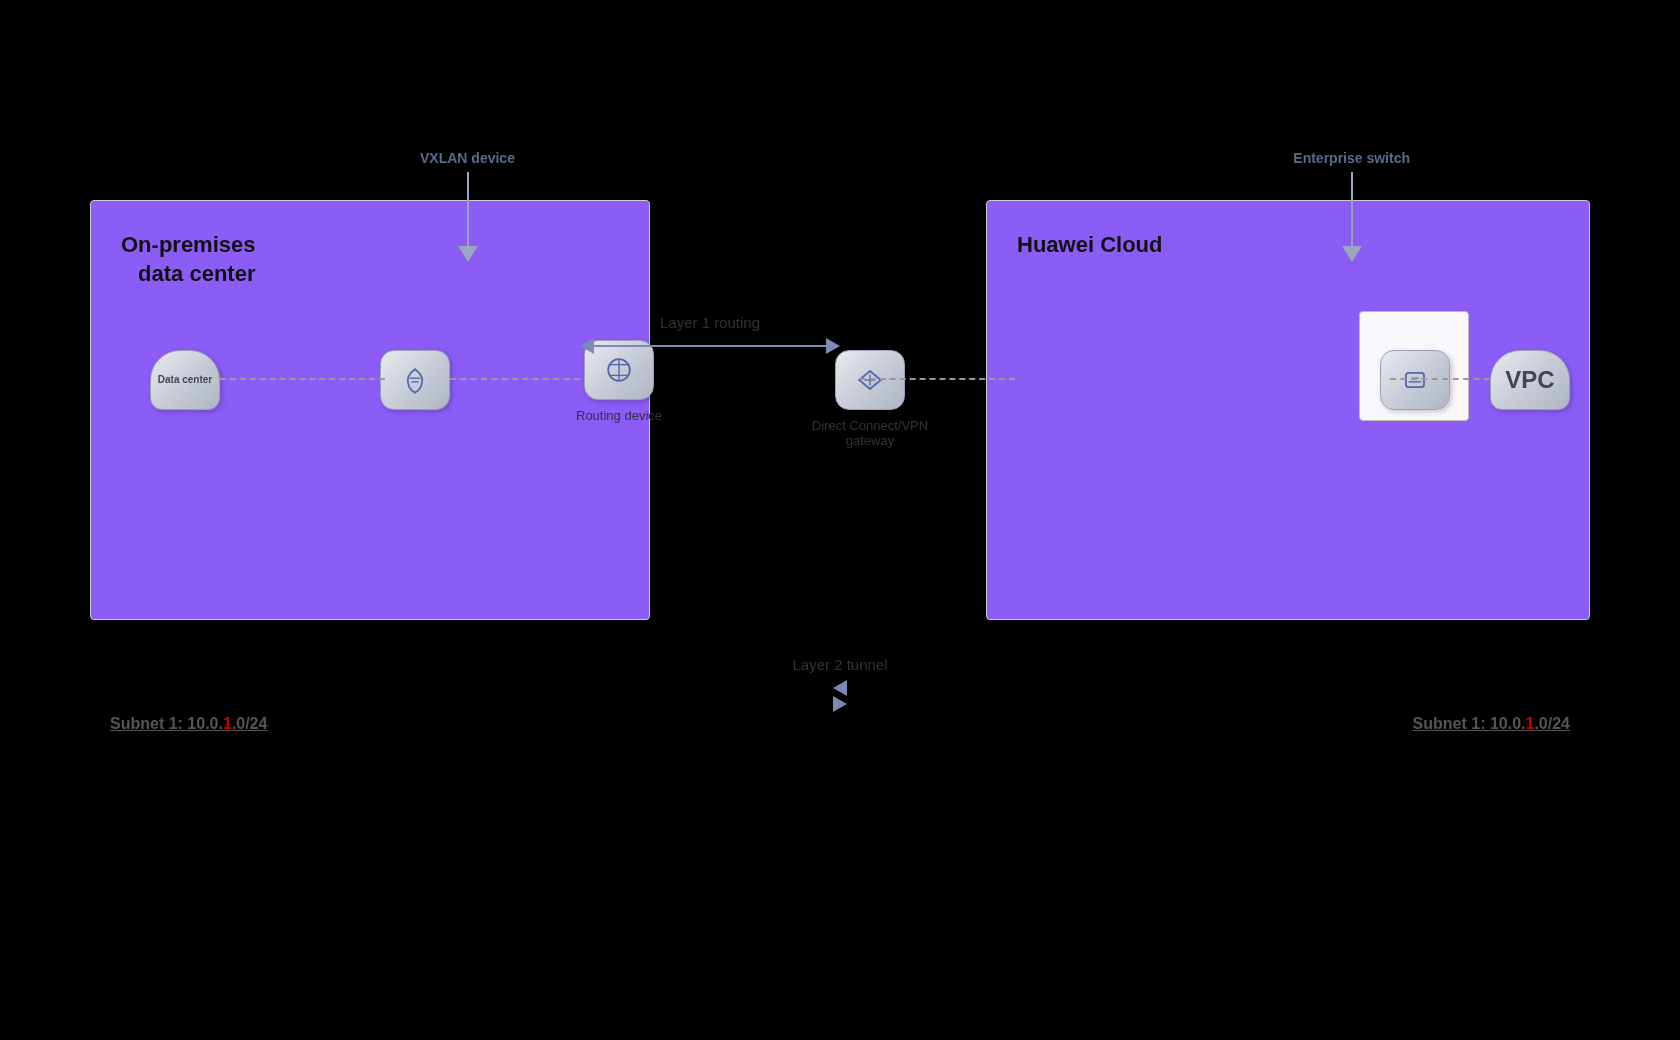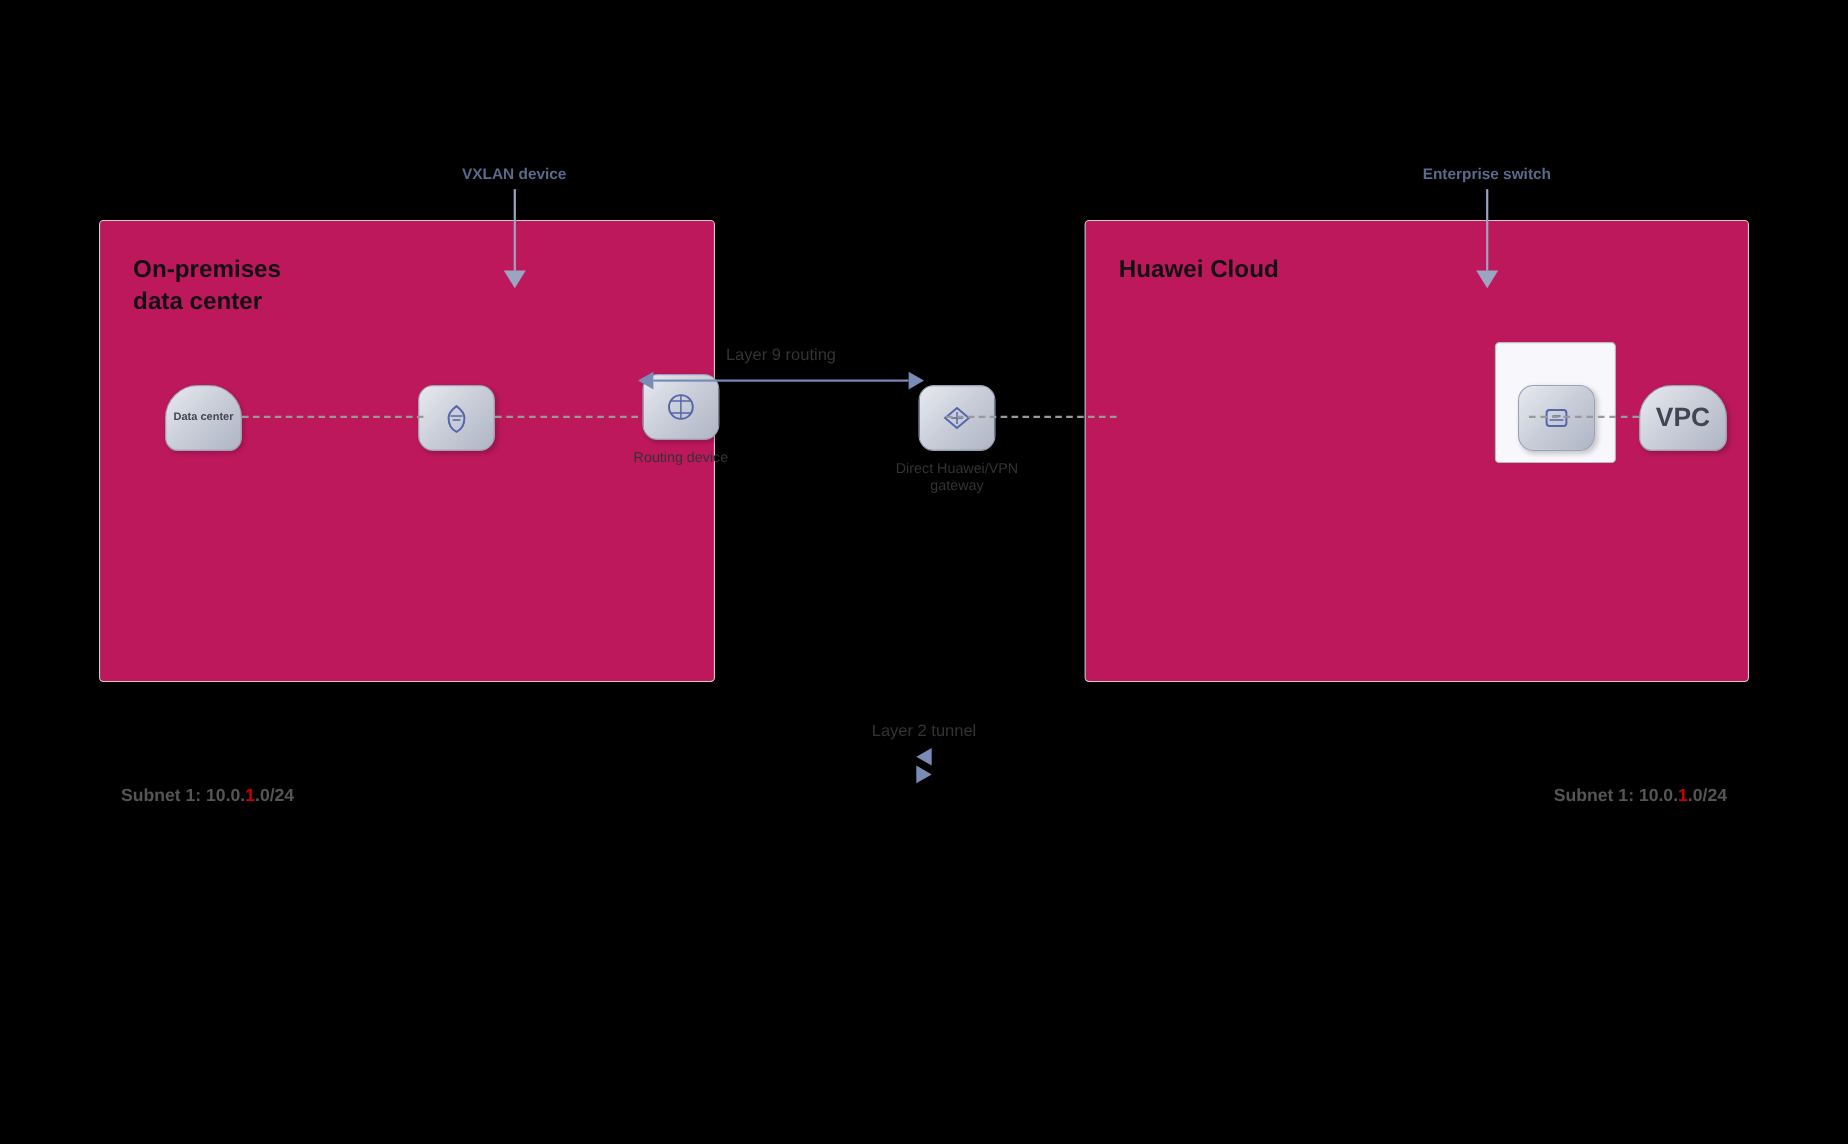--- a/index.html
+++ b/index.html
@@ -15,22 +15,23 @@
     }
     .diagram-container {
       position: relative;
       width: 1500px;
       height: 800px;
     }
     
     .main-box {
       position: absolute;
       border: 1.5px solid #ccc;
-      background: #be185d;
+      background: #8b5cf6;
       border-radius: 4px;
+      text-align: right;
     }
     .left-box {
       left: 0;
       top: 80px;
       width: 560px;
       height: 420px;
     }
     .right-box {
       right: 0;
       top: 80px;
@@ -141,20 +142,21 @@
       border-left: 10px solid transparent;
       border-right: 10px solid transparent;
       border-top: 16px solid #9aa5c0;
     }
     
     .subnet-label {
       position: absolute;
       font-size: 16px;
       color: #555;
       font-weight: bold;
+      text-decoration: underline;
     }
     .subnet-label .red {
       color: #cc0000;
       font-weight: bold;
     }
     
     .highlight-box {
       position: absolute;
       border: 1.5px solid #bbb;
       background: #f8f8fc;
@@ -238,21 +240,21 @@
   </div>
 
   <div class="device" style="left:700px;top:230px;">
     <div class="device-icon" style="border-radius:14px;">
       <svg class="icon-svg" viewBox="0 0 40 40">
         <path d="M20 10 L32 20 L20 30 L8 20 Z" fill="none" stroke="#5566aa" stroke-width="2"></path>
         <line x1="14" y1="20" x2="26" y2="20" stroke="#5566aa" stroke-width="1.5"></line>
         <line x1="20" y1="14" x2="20" y2="26" stroke="#5566aa" stroke-width="1.5"></line>
       </svg>
     </div>
-    <div class="device-label" style="max-width:160px;white-space:normal;text-align:center;">Direct Huawei/VPN gateway</div>
+    <div class="device-label" style="max-width:160px;white-space:normal;text-align:center;">Direct Connect/VPN gateway</div>
   </div>
 
   <div class="device" style="right:140px;top:230px;">
     <div class="device-icon" style="border-radius:14px;">
       <svg class="icon-svg" viewBox="0 0 40 40">
         <rect x="10" y="12" width="20" height="16" rx="3" fill="none" stroke="#5566aa" stroke-width="2"></rect>
         <line x1="16" y1="18" x2="24" y2="18" stroke="#5566aa" stroke-width="1.5"></line>
         <line x1="13" y1="22" x2="27" y2="22" stroke="#5566aa" stroke-width="1.5"></line>
       </svg>
     </div>
@@ -269,21 +271,21 @@
   <div style="position:absolute;top:258px;left:360px;width:130px;border-top:2px dashed #999;"></div>
 
   <div style="position:absolute;top:258px;left:770px;width:155px;border-top:2px dashed #999;"></div>
 
   <div style="position:absolute;top:258px;right:100px;width:100px;border-top:2px dashed #999;"></div>
 
   <div class="arrow-container" style="position:absolute;top:218px;left:490px;width:260px;">
     <div class="arrow-head-left"></div>
     <div class="arrow-line"></div>
     <div class="arrow-head-right"></div>
-    <div class="arrow-text">Layer 9 routing</div>
+    <div class="arrow-text">Layer 1 routing</div>
   </div>
 
   <div class="arrow-container" style="position:absolute;top:560px;left:50px;width:1400px;flex-direction:column;">
     <div class="arrow-head-left"></div>
     <div class="arrow-line"></div>
     <div class="arrow-head-right"></div>
     <div class="arrow-text">Layer 2 tunnel</div>
   </div>
 
   <div class="subnet-label" style="left:20px;top:595px;">

